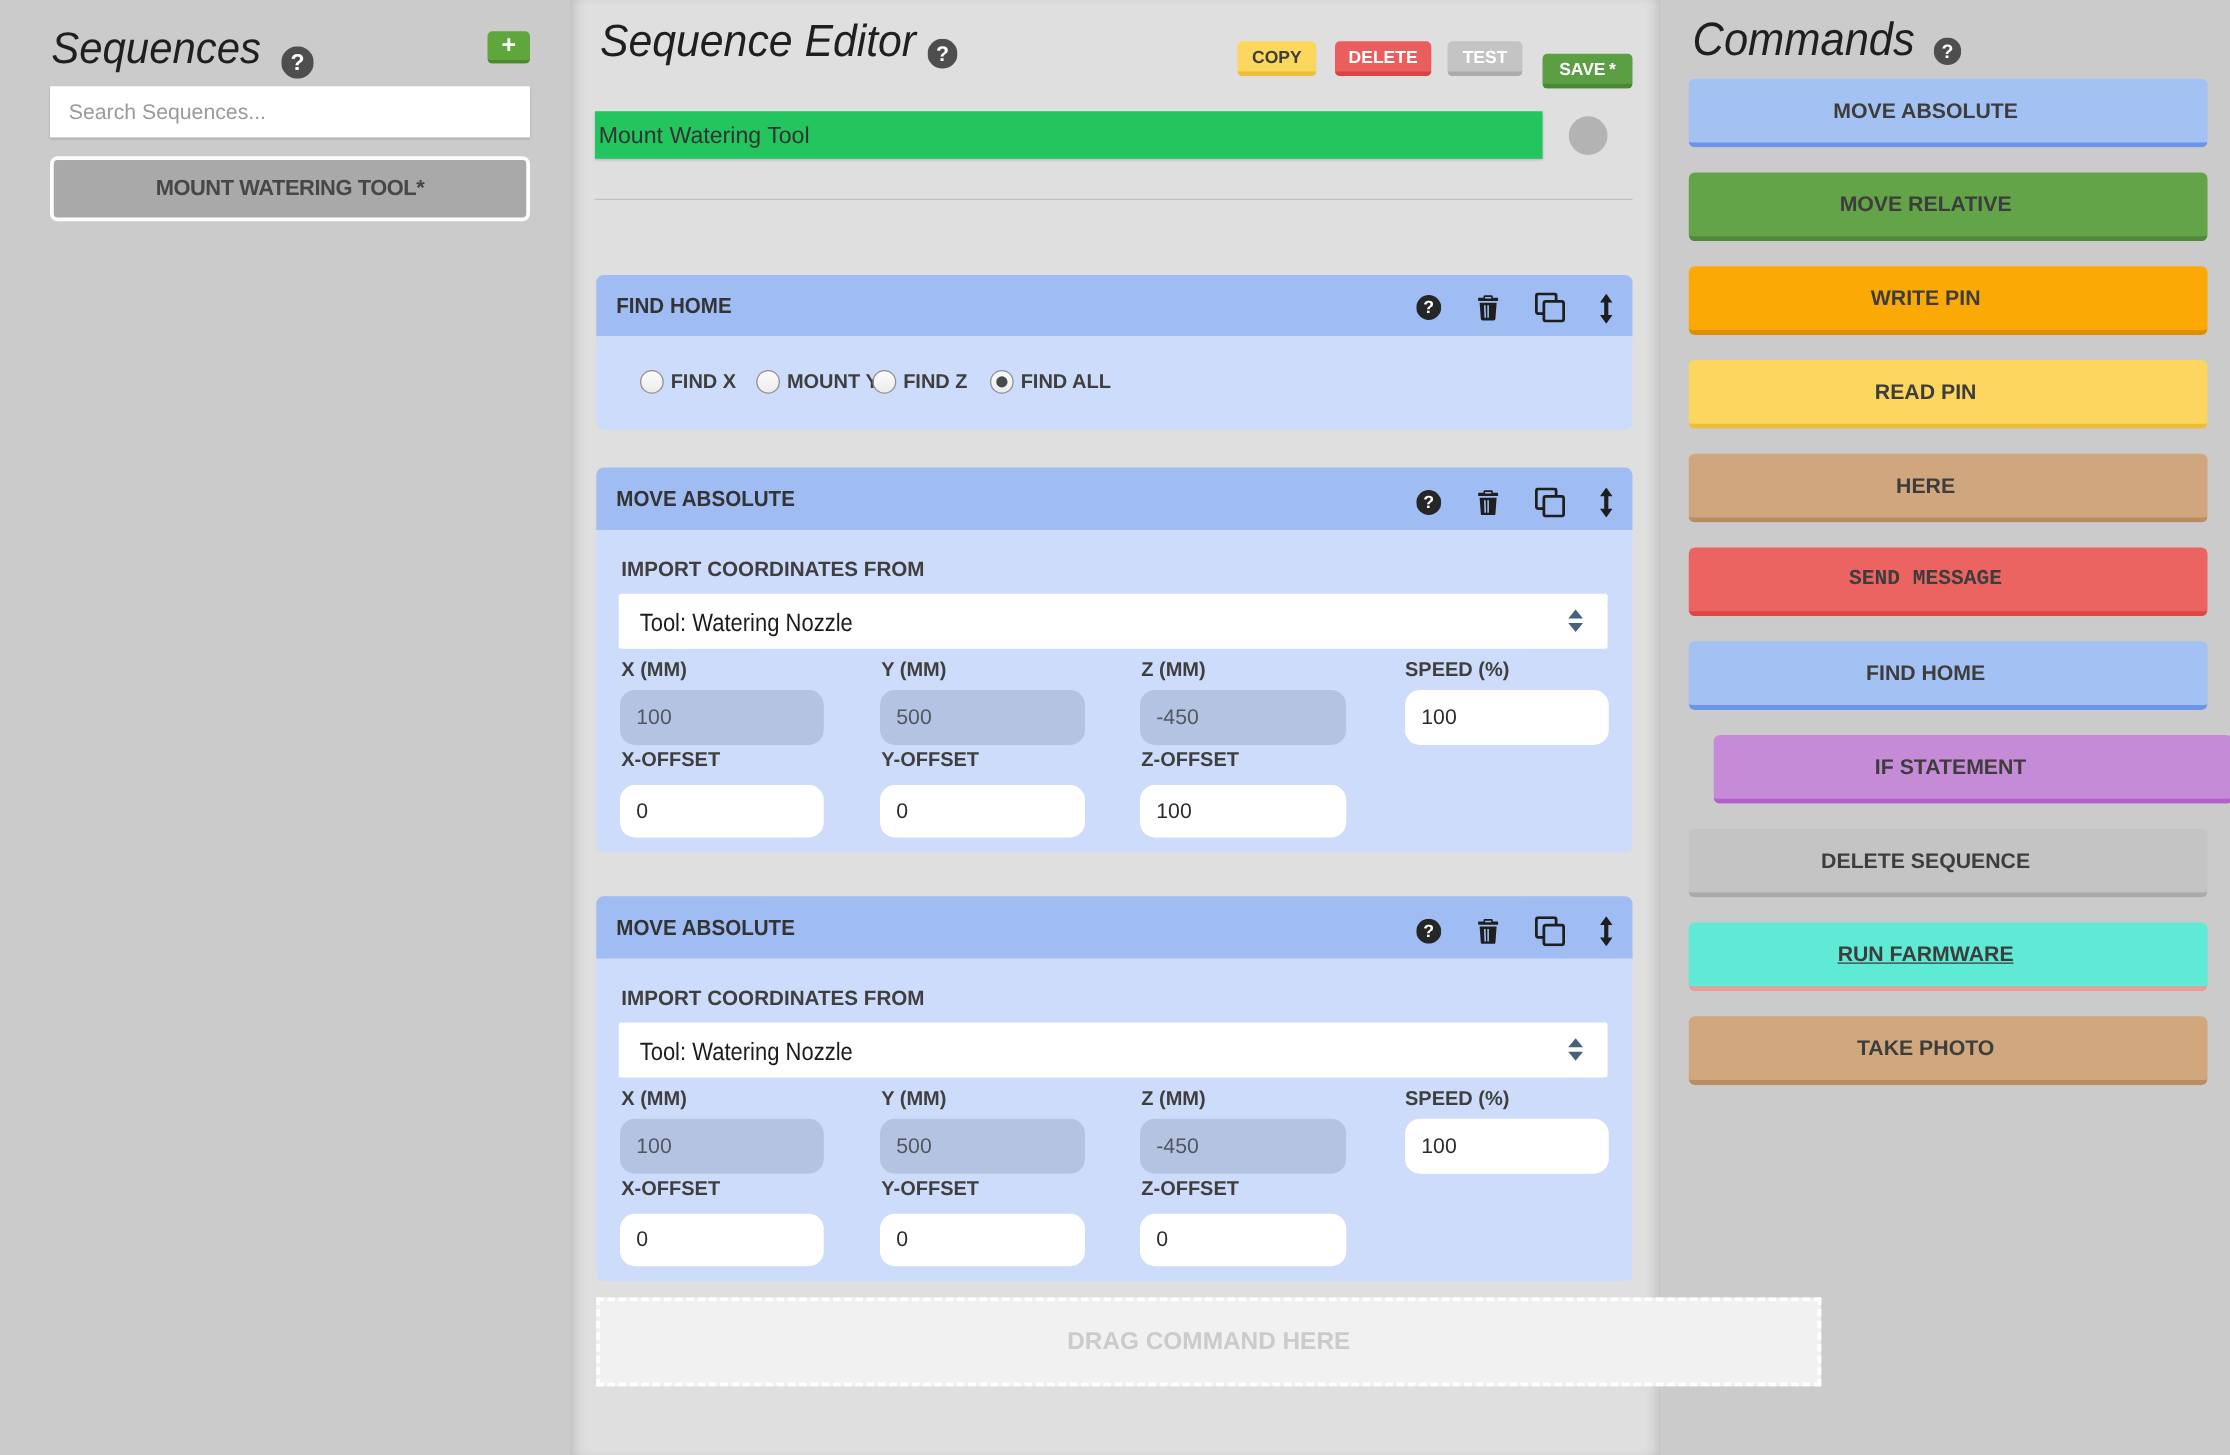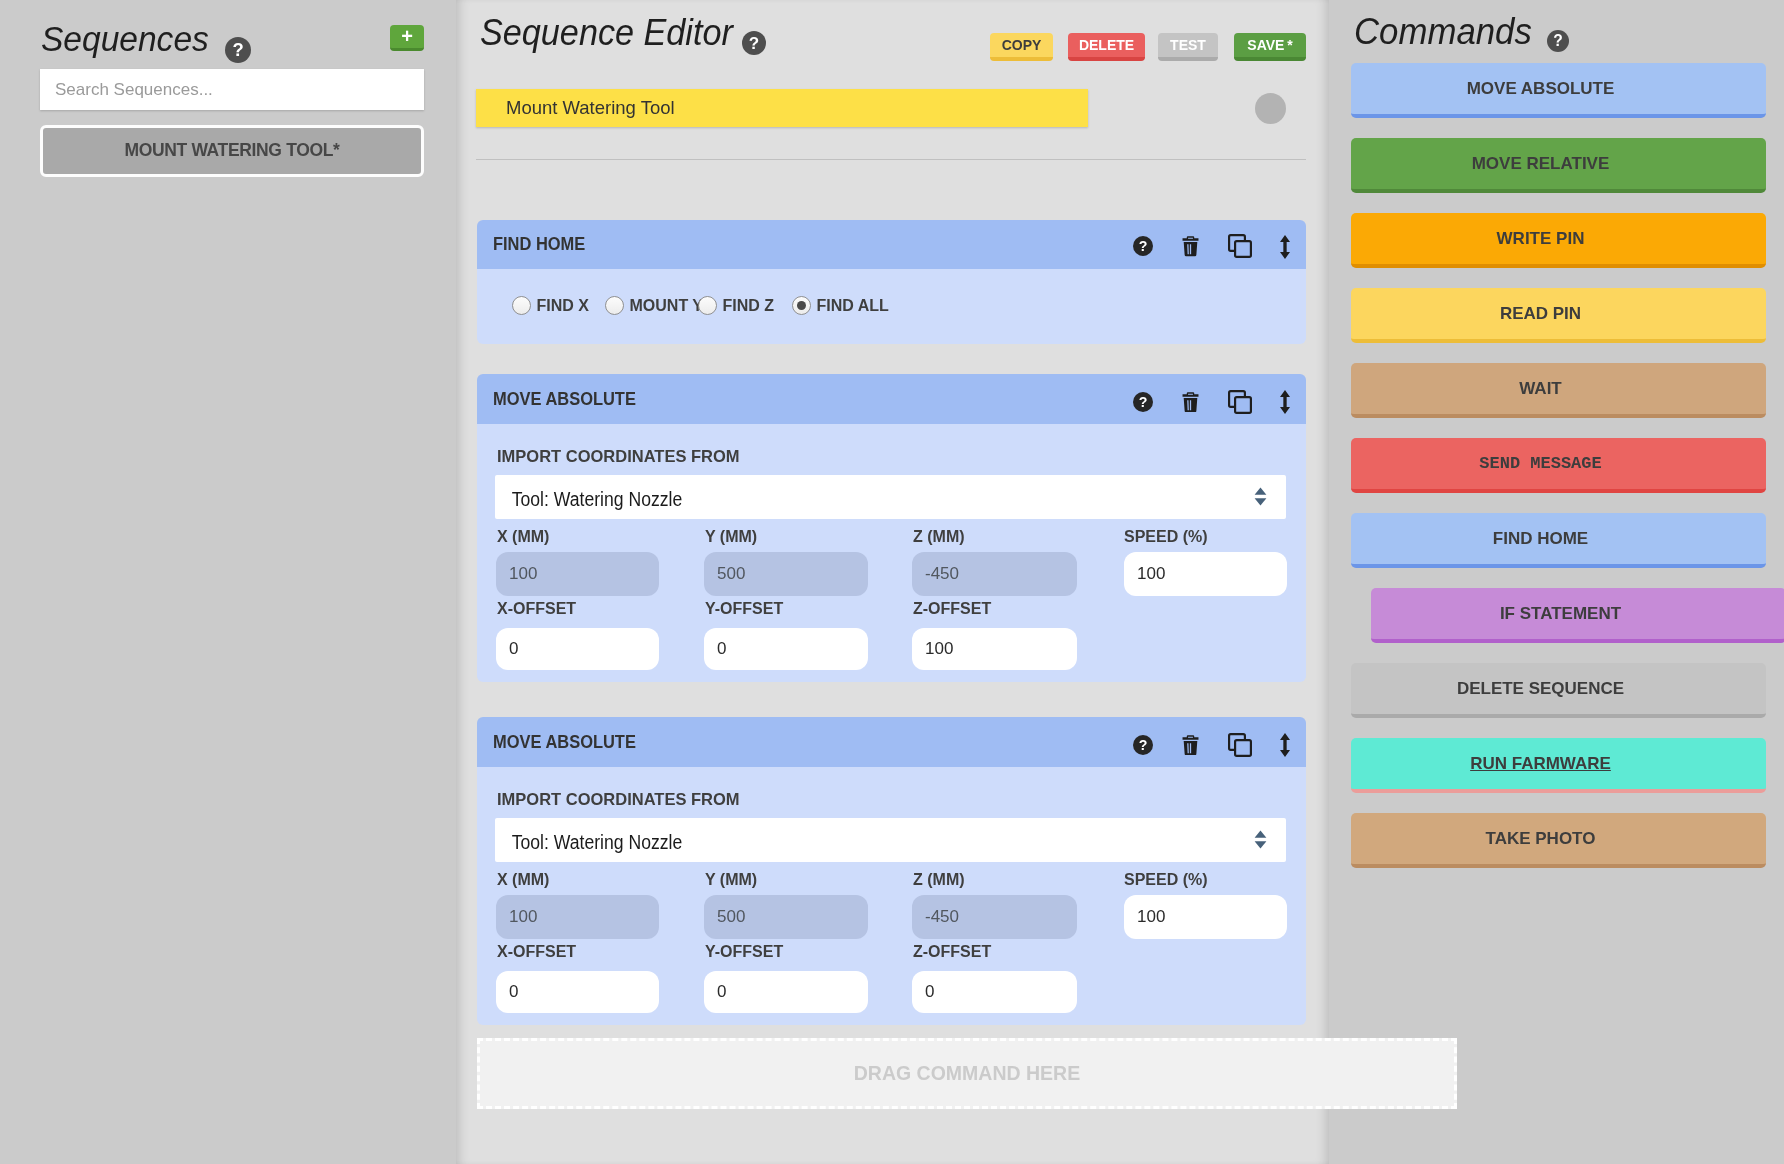--- a/index.html
+++ b/index.html
@@ -35,22 +35,22 @@
 <div class="abs" style="left:40px;top:69px;width:384px;height:41px;background:#fff;box-shadow:0 1px 2px rgba(0,0,0,0.18);color:#9a9a9a;font-size:17px;line-height:41px;padding-left:15px;">Search Sequences...</div>
 <div class="abs" style="left:40px;top:125px;width:384px;height:52px;background:#a9a9a9;border:3px solid #fdfdfd;border-radius:6px;color:#474747;font-weight:bold;font-size:17.5px;text-align:center;line-height:45px;letter-spacing:-0.35px;">MOUNT WATERING TOOL*</div>
 <div class="panel-title" style="left:480px;top:15px;font-size:36px;transform:scaleX(0.95);">Sequence Editor</div>
 <div class="icon" style="left:742px;top:31px;"><svg width="24" height="24" viewBox="0 0 24 24">
       <circle cx="12" cy="12" r="12" fill="#4e4e4e"></circle>
       <text x="12" y="17.5" font-family="Liberation Sans" font-size="17" font-weight="bold" fill="#fff" text-anchor="middle">?</text>
     </svg></div>
 <div class="topbtn" style="left:990px;width:63px;background:#fbd75e;border-bottom:4px solid #edbd38;color:#3d3d3d;">COPY</div>
 <div class="topbtn" style="left:1068px;width:77px;background:#ea5f5e;border-bottom:4px solid #d84442;color:#fff;">DELETE</div>
 <div class="topbtn" style="left:1158px;width:60px;background:#c4c4c4;border-bottom:4px solid #ababab;color:#fff;">TEST</div>
-<div class="topbtn" style="left:1234px;width:72px;background:#5b9e43;border-bottom:4px solid #4a8834;color:#fff;">SAVE *</div>
-<div class="abs" style="left:476px;top:89px;width:612px;height:38px;background:#fde047;box-shadow:0 1px 2px rgba(0,0,0,0.18);font-size:18.5px;color:#333;line-height:38px;padding-left:30px;">Mount Watering Tool</div>
+<div class="topbtn" style="left:1234px;width:72px;background:#5b9e43;border-bottom:4px solid #4a8834;color:#fff;margin-top:10px;">SAVE *</div>
+<div class="abs" style="left:476px;top:89px;width:758px;height:38px;background:#22c55e;box-shadow:0 1px 2px rgba(0,0,0,0.18);font-size:18.5px;color:#333;line-height:38px;padding-left:3px;">Mount Watering Tool</div>
 <div class="abs" style="left:1255px;top:93px;width:31px;height:31px;border-radius:50%;background:#b3b3b3;"></div>
 <div class="abs" style="left:476px;top:159px;width:830px;height:1px;background:#c0c0c0;"></div>
 <div class="step-head" style="left:477px;top:220px;width:829px;height:49px;"></div>
 <div class="step-body" style="left:477px;top:269px;width:829px;height:75px;"></div>
 <div class="hlabel" style="left:493px;top:220px;height:49px;line-height:49px;">FIND HOME</div>
 <div class="icon" style="left:1133px;top:236px;"><svg width="20" height="20" viewBox="0 0 24 24">
       <circle cx="12" cy="12" r="12" fill="#262626"></circle>
       <text x="12" y="17.5" font-family="Liberation Sans" font-size="17" font-weight="bold" fill="#fff" text-anchor="middle">?</text>
     </svg></div>
 <div class="icon" style="left:1182px;top:236px;"><svg width="17" height="20.5" viewBox="0 0 16 19" fill="#1e1e1e">
@@ -153,18 +153,18 @@
 <div class="abs" style="left:477px;top:1038px;width:980px;height:71px;background:#f1f1f1;border:3px dashed #ffffff;color:#cbcbcb;font-weight:bold;font-size:19.5px;text-align:center;line-height:65px;">DRAG COMMAND HERE</div>
 <div class="panel-title" style="left:1354px;top:13px;font-size:37.4px;transform:scaleX(0.93);">Commands</div>
 <div class="icon" style="left:1547px;top:30px;"><svg width="22" height="22" viewBox="0 0 24 24">
       <circle cx="12" cy="12" r="12" fill="#4e4e4e"></circle>
       <text x="12" y="17.5" font-family="Liberation Sans" font-size="17" font-weight="bold" fill="#fff" text-anchor="middle">?</text>
     </svg></div>
 <div class="cmdbtn" style="top:63px;background:#a3c2f3;border-bottom:4px solid #6b95e8;">MOVE ABSOLUTE</div>
 <div class="cmdbtn" style="top:138px;background:#63a449;border-bottom:4px solid #50893a;">MOVE RELATIVE</div>
 <div class="cmdbtn" style="top:213px;background:#fba905;border-bottom:4px solid #e08e00;">WRITE PIN</div>
 <div class="cmdbtn" style="top:288px;background:#fcd65e;border-bottom:4px solid #edbd38;">READ PIN</div>
-<div class="cmdbtn" style="top:363px;background:#cfa67d;border-bottom:4px solid #bb8c60;">WAIT</div>
+<div class="cmdbtn" style="top:363px;background:#cfa67d;border-bottom:4px solid #bb8c60;">HERE</div>
 <div class="cmdbtn" style="top:438px;background:#eb6461;border-bottom:4px solid #e04542;font-family:Liberation Mono, monospace;">SEND MESSAGE</div>
 <div class="cmdbtn" style="top:513px;background:#a3c2f3;border-bottom:4px solid #6b95e8;">FIND HOME</div>
 <div class="cmdbtn" style="top:588px;background:#c68bd7;border-bottom:4px solid #b160cb;margin-left:20px;">IF STATEMENT</div>
 <div class="cmdbtn" style="top:663px;background:#c4c4c4;border-bottom:4px solid #aaaaaa;">DELETE SEQUENCE</div>
 <div class="cmdbtn" style="top:738px;background:#5eead4;border-bottom:4px solid #eb9d9a;text-decoration:underline;">RUN FARMWARE</div>
 <div class="cmdbtn" style="top:813px;background:#d1a87d;border-bottom:4px solid #bb8c60;">TAKE PHOTO</div>
 </body></html>

